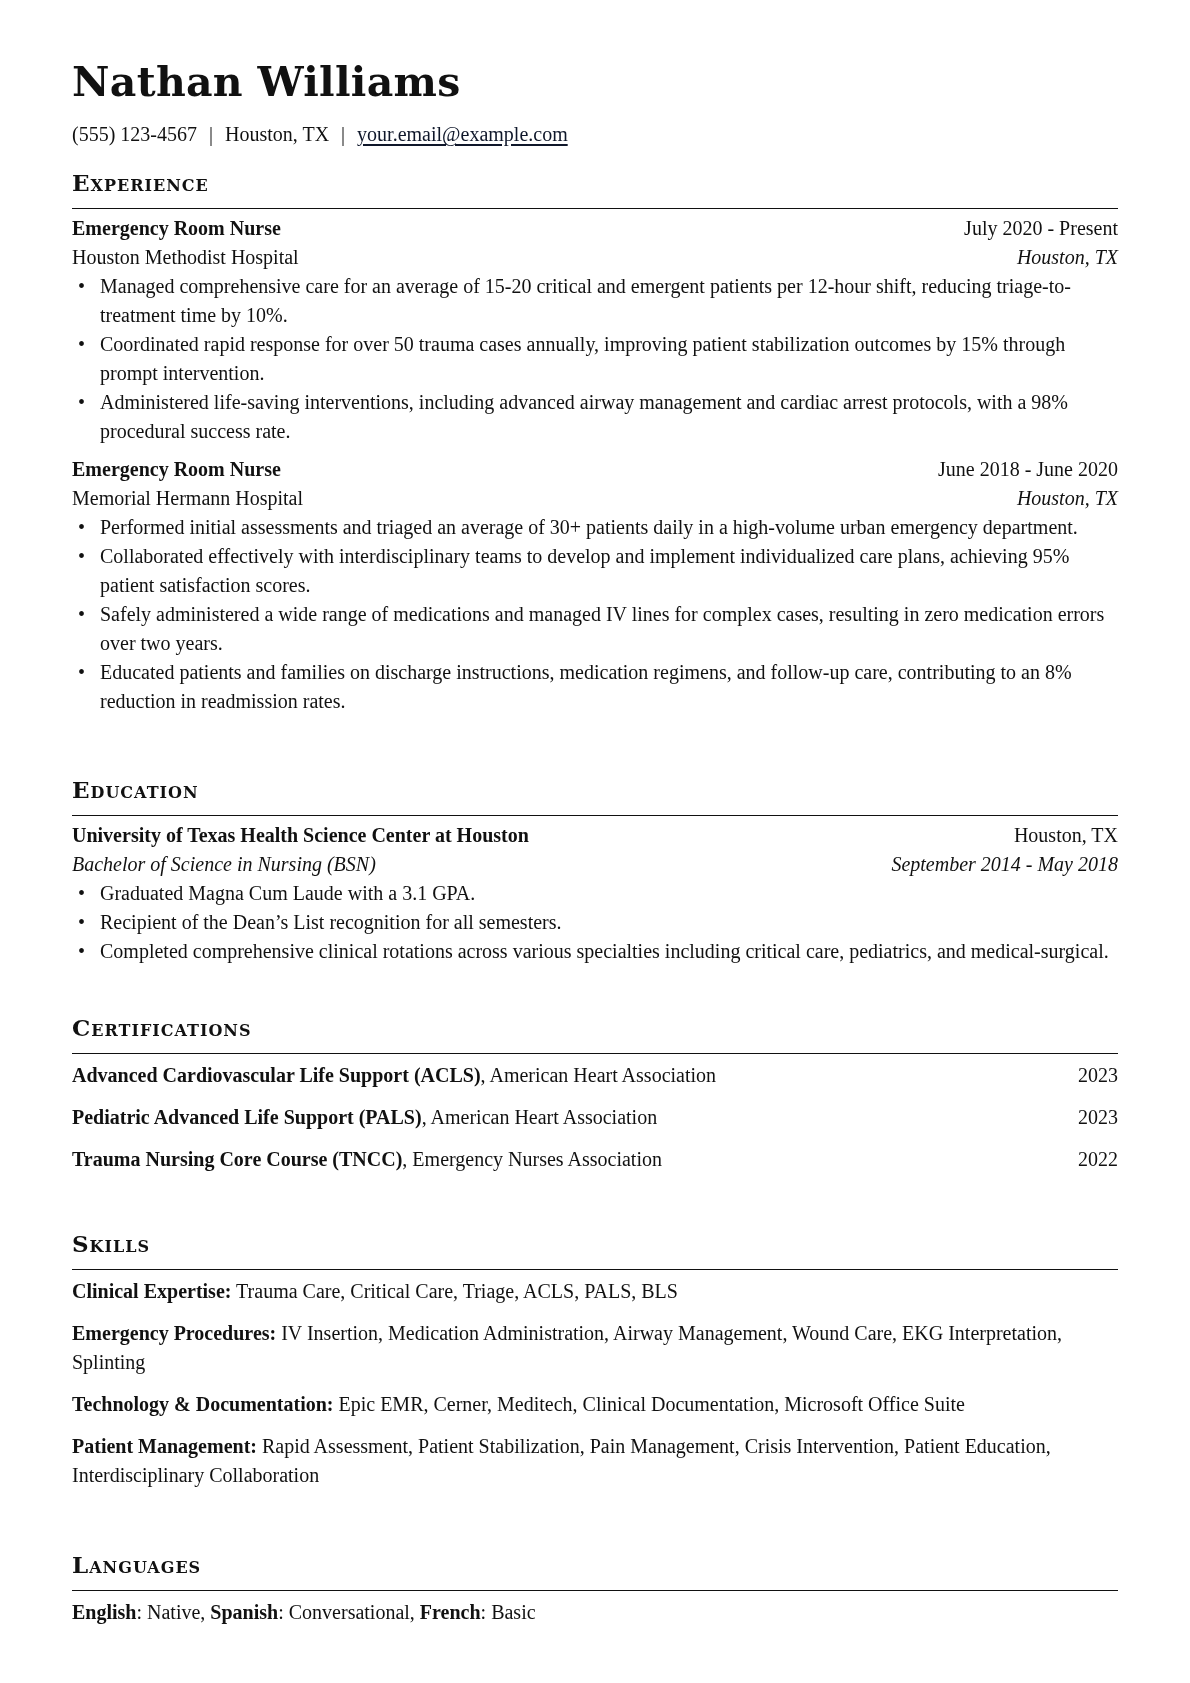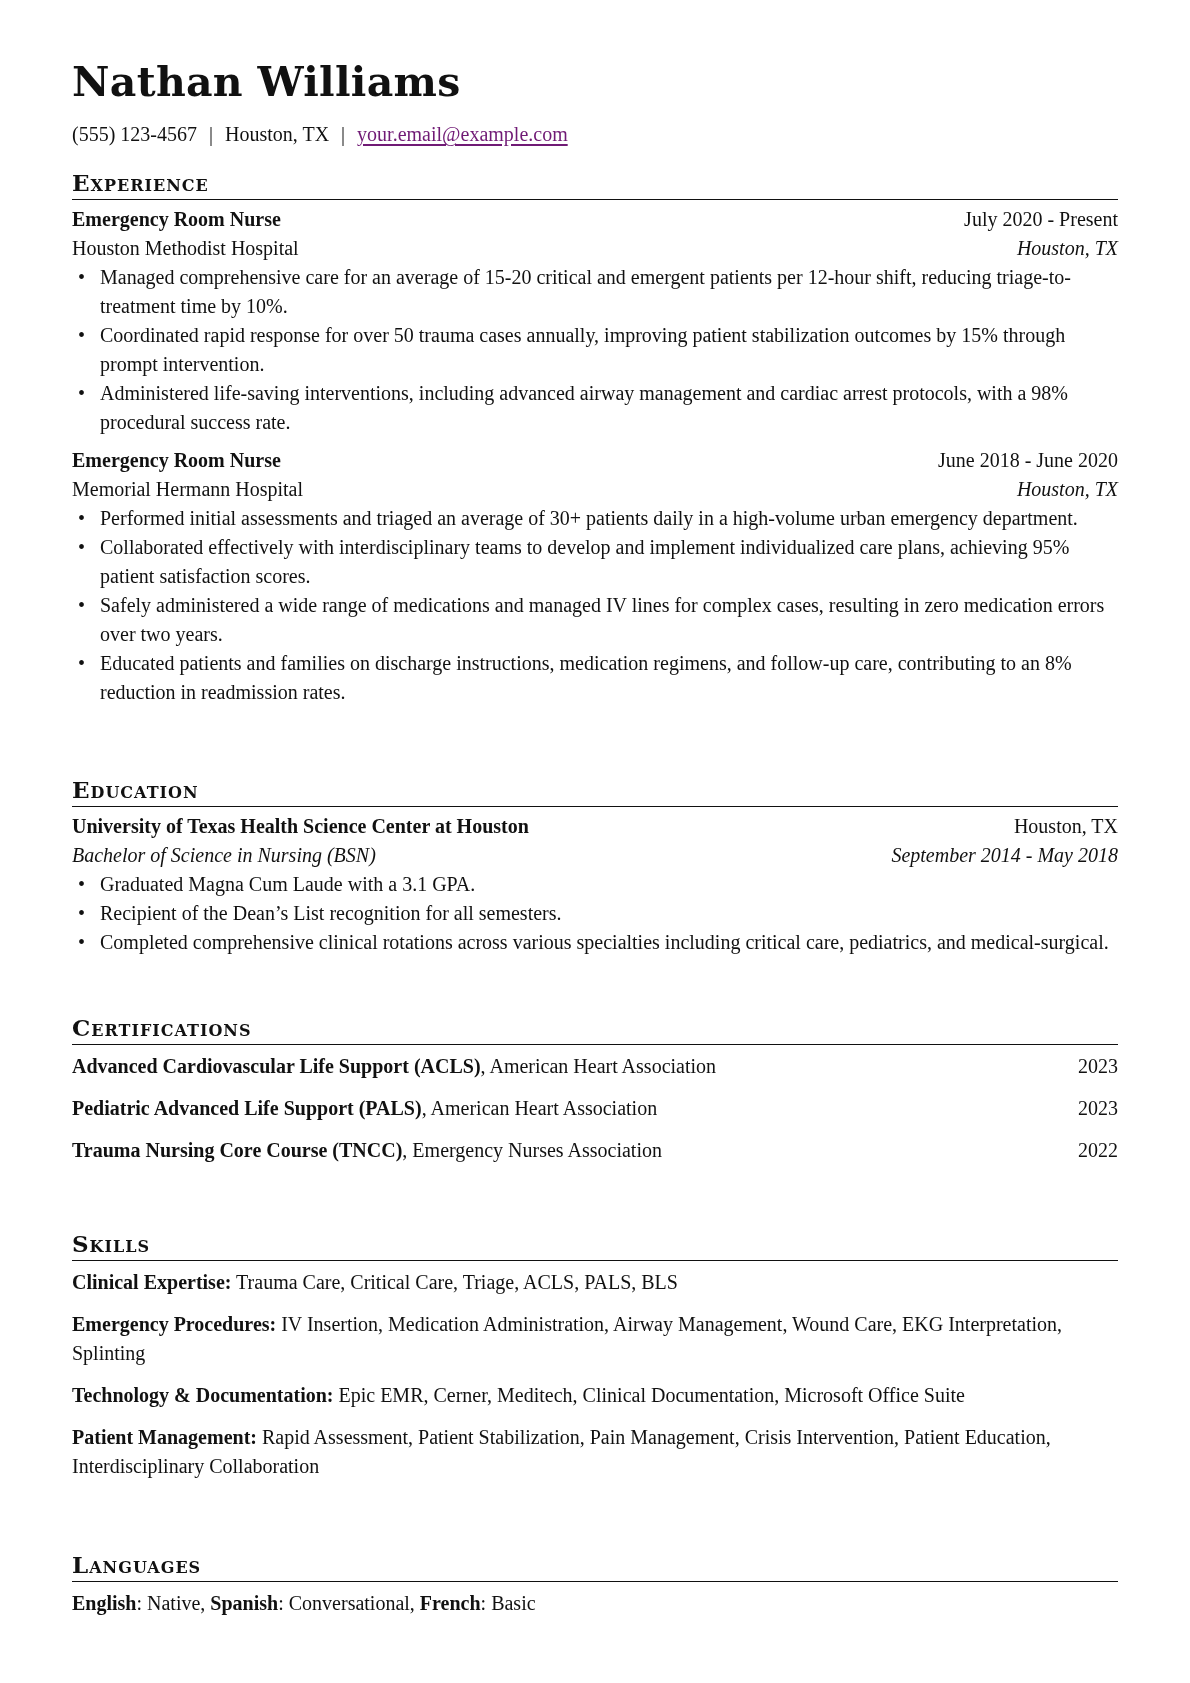--- a/index.html
+++ b/index.html
@@ -16,28 +16,28 @@
   .name {
     position: absolute; top: 58px; left: 0;
     font-size: 41px; font-weight: bold; line-height: 48px; letter-spacing: 0.3px;
     font-family: "DejaVu Serif", "Liberation Serif", serif;
   }
   .contact {
     position: absolute; top: 120px; left: 0; font-size: 20px; line-height: 28px;
     white-space: nowrap;
   }
   .contact .sep { display: inline-block; margin: 0 12px; }
-  .contact a { color: #701a75; text-decoration: underline; text-underline-offset: 3px; }
+  .contact a { color: #0f172a; text-decoration: underline; text-underline-offset: 3px; }
 
   .section { position: absolute; left: 0; width: 1046px; }
   .section-heading {
     font-family: "DejaVu Serif", "Liberation Serif", serif;
     font-weight: bold; font-variant: small-caps; font-size: 23px; line-height: 28px;
     letter-spacing: 1px;
-    border-bottom: 1.6px solid #111; padding-bottom: 2px; margin-bottom: 5px;
+    border-bottom: 1.6px solid #111; padding-bottom: 11px; margin-bottom: 5px;
   }
   .row { display: flex; justify-content: space-between; white-space: nowrap; }
   .bold { font-weight: bold; }
   .italic { font-style: italic; }
   ul.bullets { list-style: none; margin: 0; padding: 0; }
   ul.bullets li { position: relative; padding-left: 28px; padding-right: 2px; }
   ul.bullets li::before {
     content: "•"; position: absolute; left: 6px; top: 0; font-size: 20px;
   }
   .job { margin-bottom: 9px; }

